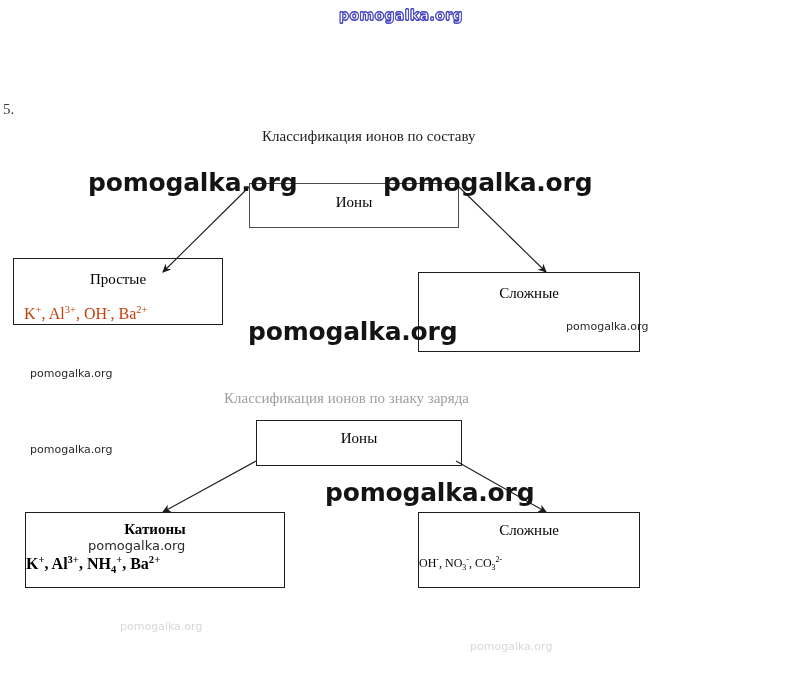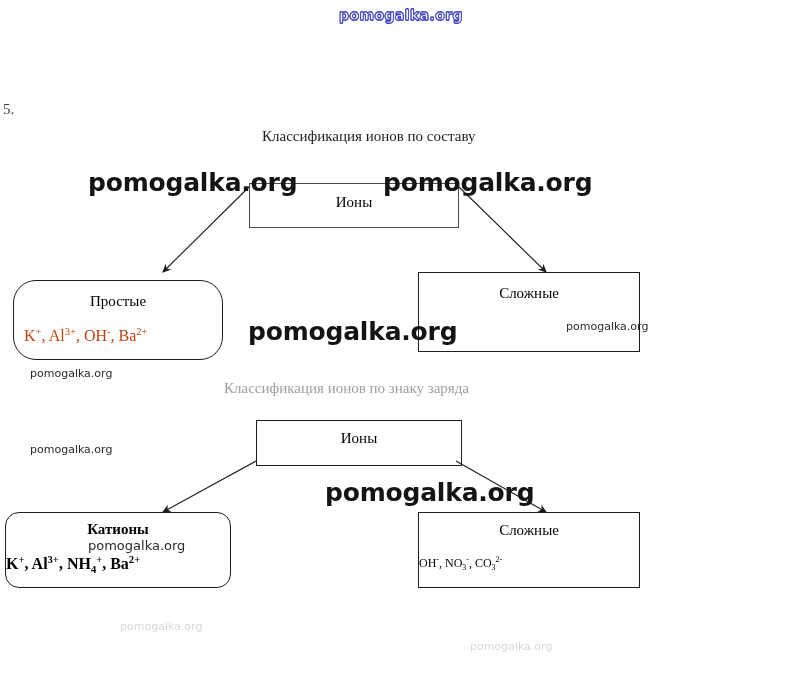--- a/index.html
+++ b/index.html
@@ -147,38 +147,38 @@
     <line x1="256" y1="461" x2="163" y2="512" stroke="#1b1b1b" stroke-width="1.1" marker-end="url(#ah)"></line>
     <line x1="456" y1="461" x2="546" y2="512" stroke="#1b1b1b" stroke-width="1.1" marker-end="url(#ah)"></line>
   </svg>
 
   <div class="dgm-title" style="left:262px; top:128px;">Классификация ионов по составу</div>
 
   <div class="node soft" style="left:249px; top:183px; width:210px; height:45px;">
     <div class="node-label" style="top:10px; font-size:15px;">Ионы</div>
   </div>
 
-  <div class="node" style="left:13px; top:280px; width:210px; height:80px;border-radius:23px;">
+  <div class="node" style="left:13px; top:258px; width:210px; height:67px;">
     <div class="node-label" style="top:12px; font-size:15px;">Простые</div>
     <div class="node-formula semi-txt" style="top:46px; font-size:16px; text-align:left; padding-left:10px;">
       <span>K</span><sup>+</sup><span>, Al</span><sup>3+</sup><span>, OH</span><sup>-</sup><span>, Ba</span><sup>2+</sup>
     </div>
   </div>
 
   <div class="node" style="left:418px; top:272px; width:222px; height:80px;">
     <div class="node-label" style="top:12px; font-size:15px;">Сложные</div>
   </div>
 
-  <div class="dgm-title faded" style="left:224px; top:380px;">Классификация ионов по знаку заряда</div>
+  <div class="dgm-title faded" style="left:224px; top:390px;">Классификация ионов по знаку заряда</div>
 
   <div class="node" style="left:256px; top:420px; width:206px; height:46px;">
     <div class="node-label" style="top:9px; font-size:15px;">Ионы</div>
   </div>
 
-  <div class="node" style="left:5px; top:512px; width:226px; height:76px;border-radius:14px;">
+  <div class="node" style="left:25px; top:512px; width:260px; height:76px;">
     <div class="node-label" style="top:8px; font-size:15px; font-weight:bold;">Катионы</div>
     <div class="node-formula" style="top:42px; font-size:16px; font-weight:bold;">
       <span>K</span><sup>+</sup><span>, Al</span><sup>3+</sup><span>, NH</span><sub>4</sub><sup>+</sup><span>, Ba</span><sup>2+</sup>
     </div>
   </div>
 
   <div class="node" style="left:418px; top:512px; width:222px; height:76px;">
     <div class="node-label" style="top:9px; font-size:15px;">Сложные</div>
     <div class="node-formula" style="top:43px; font-size:12px;">
       <span>OH</span><sup>-</sup><span>, NO</span><sub>3</sub><sup>-</sup><span>, CO</span><sub>3</sub><sup>2-</sup>

